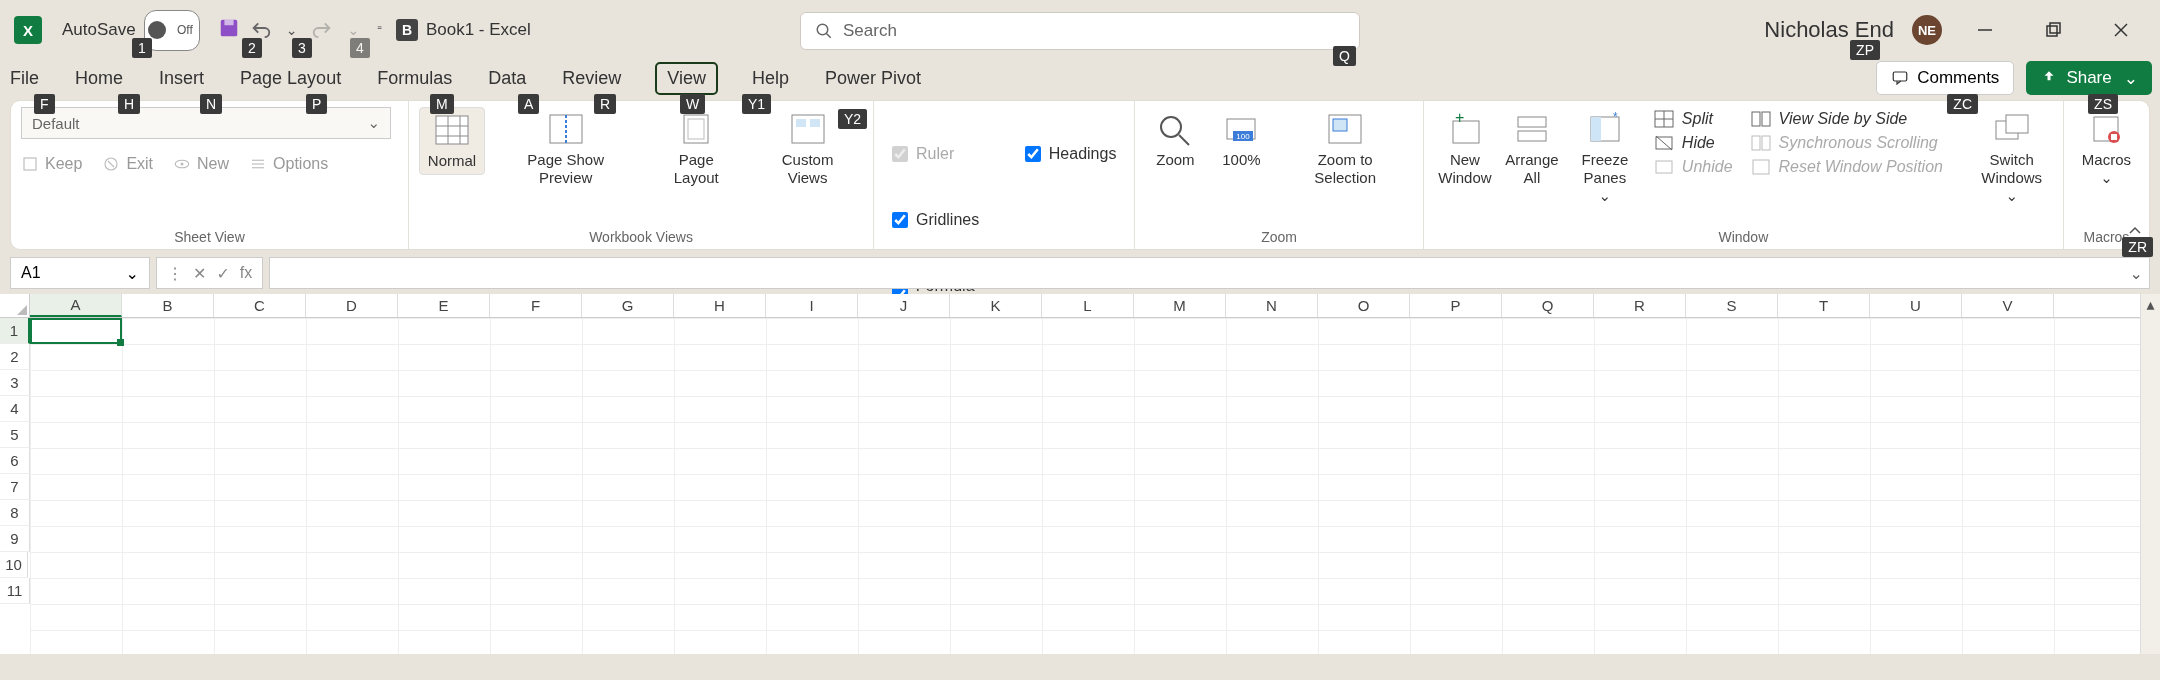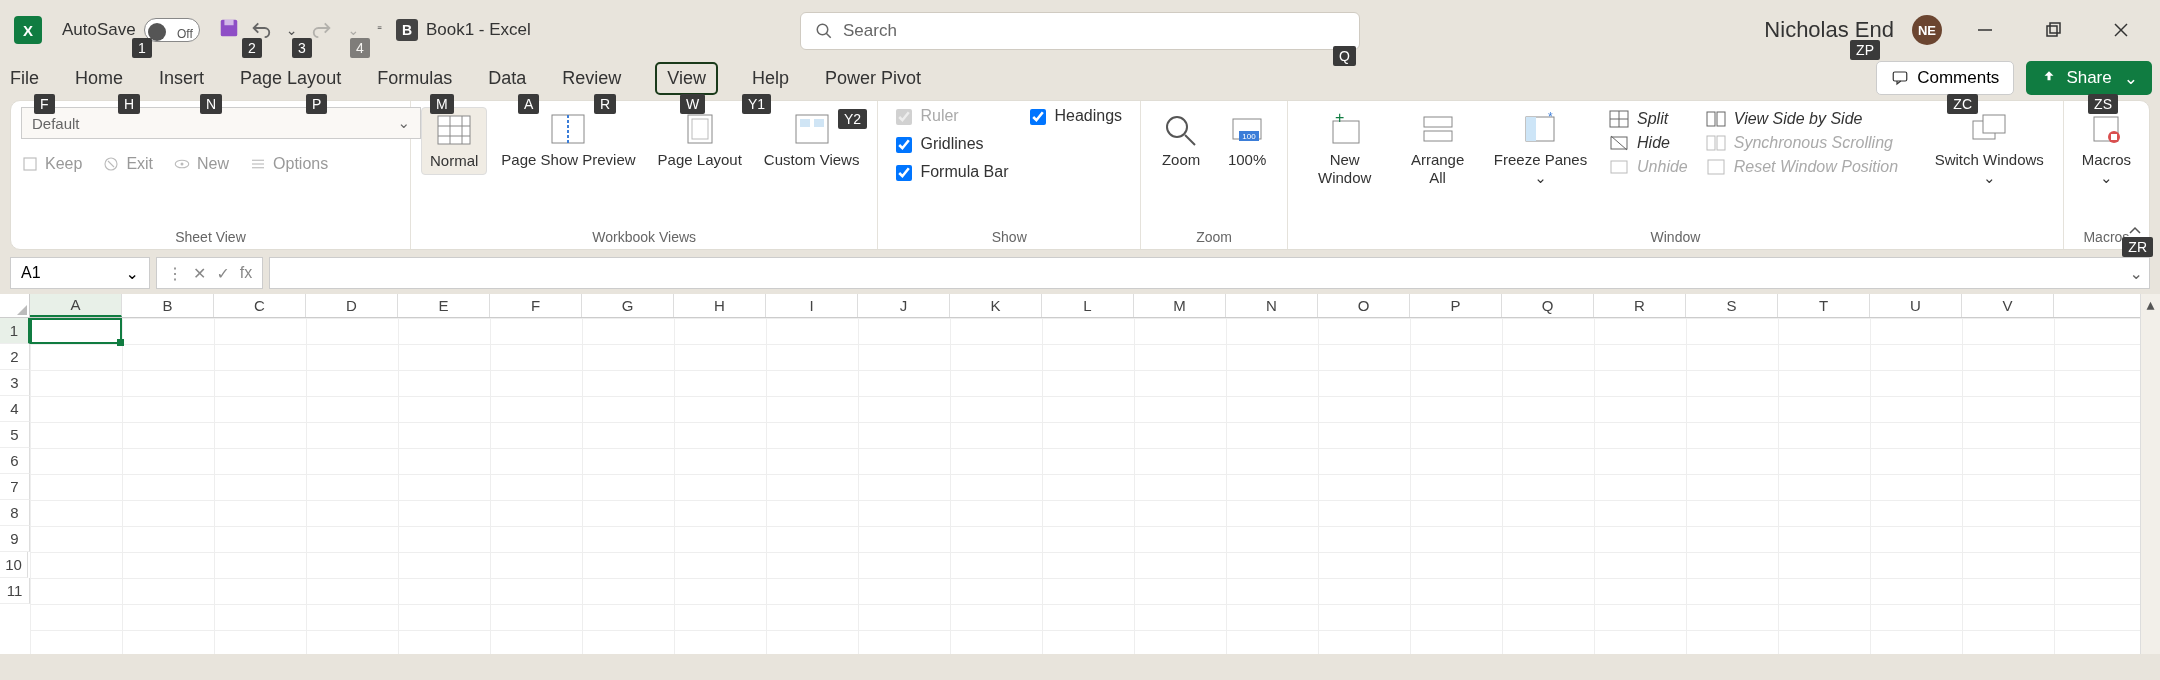--- a/index.html
+++ b/index.html
@@ -2,21 +2,21 @@
 <html><head>
 <meta charset="utf-8">
 <style>
   * { box-sizing: border-box; margin: 0; padding: 0; font-family: "Segoe UI", sans-serif; }
   body { background: #e8e4dc; width: 2160px; height: 680px; overflow: hidden; position: relative; }
   
   
   .titlebar { height: 60px; display: flex; align-items: center; padding: 0 14px; position: relative; }
   .app-icon { width: 28px; height: 28px; background: #107c41; color: #fff; border-radius: 4px; display: flex; align-items: center; justify-content: center; font-weight: 700; font-size: 15px; }
   .autosave { display: flex; align-items: center; margin-left: 20px; gap: 8px; font-size: 17px; color: #333; }
-  .toggle { width: 56px; height: 24px; border-radius: 12px; border: 1px solid #888; background: #fff; position: relative; display: flex; align-items: flex-end; }
+  .toggle { width: 56px; height: 41px; border-radius: 12px; border: 1px solid #888; background: #fff; position: relative; display: flex; align-items: center; }
   .toggle-knob { width: 18px; height: 18px; border-radius: 50%; background: #555; margin-left: 3px; }
   .toggle-off { font-size: 12px; position: absolute; right: 6px; color: #555; }
   .qat { display: flex; align-items: center; gap: 10px; margin-left: 18px; }
   .qat-btn svg { width: 22px; height: 22px; }
   .qat-sep { font-size: 14px; color: #555; margin: 0 4px; }
   .book-badge { background:#444;color:#fff;border-radius:3px;width:22px;height:22px;display:flex;align-items:center;justify-content:center;font-size:14px;font-weight:600;margin-left:10px;}
   .doc-title { margin-left: 8px; font-size: 17px; color: #333; }
   
   .search-wrap { position:absolute; left:50%; transform:translateX(-50%); top:12px; width:560px;}
   .search { width:100%; height:38px; background:#fff; border:1px solid #d0cbc2; border-radius:6px; display:flex; align-items:center; padding:0 14px; gap:10px; color:#666; font-size:17px;}
@@ -38,30 +38,30 @@
   .comments-btn { background:#fff; border:1px solid #ccc; border-radius:5px; padding:6px 14px; display:flex; align-items:center; gap:8px; font-size:17px;}
   .share-btn { background:#107c41; color:#fff; border-radius:5px; padding:6px 14px; display:flex; align-items:center; gap:8px; font-size:17px;}
   .share-btn .chev { margin-left:4px; }
   
   
   .ribbon { background:#fff; border-radius:10px; margin:4px 10px 0 10px; height:150px; display:flex; position:relative; border:1px solid #e0ddd5;}
   .group { border-right:1px solid #e5e2db; display:flex; flex-direction:column; padding:6px 10px 2px 10px; }
   .group-body { flex:1; display:flex; align-items:flex-start; gap:6px; }
   .group-label { text-align:center; font-size:14px; color:#666; padding:2px 0;}
   
-  .sheet-view-box { width:400px; height:32px; border:1px solid #ccc; background:#faf8f5; display:flex; align-items:center; padding:0 10px; color:#666; font-size:15px; justify-content:space-between;}
+  .sheet-view-box { width:370px; height:32px; border:1px solid #ccc; background:#faf8f5; display:flex; align-items:center; padding:0 10px; color:#666; font-size:15px; justify-content:space-between;}
   .sheet-view-btns { display:flex; gap:20px; margin-top:10px; color:#999; font-size:16px; align-items:center;}
   .sv-btn { display:flex; align-items:center; gap:6px; }
   
   .big-btn { display:flex; flex-direction:column; align-items:center; gap:4px; padding:4px 8px; font-size:15px; color:#333; text-align:center; line-height:1.2; min-width:60px;}
   .big-btn.active { background:#f0ece4; border:1px solid #ddd; border-radius:4px;}
   .big-btn svg { width:40px; height:36px; }
   
   .chk-col { display:flex; flex-direction:column; gap:10px; justify-content:center; padding:0 8px;}
-  .chk { display:flex; align-items:flex-end; gap:8px; font-size:16px; color:#333;}
+  .chk { display:flex; align-items:center; gap:8px; font-size:16px; color:#333;margin-top:38px;}
   .chk.disabled { color:#aaa; }
   .chk input { width:16px; height:16px; }
   
   .small-row { display:flex; align-items:center; gap:8px; font-size:16px; color:#333; padding:3px 6px;}
   .small-row.disabled { color:#aaa; }
   .small-row svg { width:20px; height:18px; }
   .win-col { display:flex; flex-direction:column; gap:0; justify-content:center;font-style:italic;}
   
   .collapse-btn { position:absolute; right:6px; bottom:6px; }
   
@@ -328,20 +328,27 @@
           </svg>
         <span>Zoom</span>
       </div>
       <div class="big-btn">
         <svg viewBox="0 0 40 36">
             <rect x="6" y="8" width="28" height="20" fill="#fff" stroke="#888"></rect>
             <rect x="12" y="20" width="20" height="10" fill="#3b7dd8"></rect>
             <text x="22" y="28" font-size="8" fill="#fff" text-anchor="middle">100</text>
           </svg>
         <span>100%</span>
+      </div>
+      <div class="big-btn">
+        <svg viewBox="0 0 40 36">
+            <rect x="4" y="4" width="32" height="28" fill="#fff" stroke="#888"></rect>
+            <rect x="8" y="8" width="14" height="12" fill="#d0e5f5" stroke="#3b7dd8"></rect>
+          </svg>
+        <span>Zoom to Selection</span>
       </div>
     </div>
     <div class="group-label">Zoom</div>
   </div>
 
   <div class="group" style="flex:1">
     <div class="group-body">
       <div class="big-btn">
         <svg viewBox="0 0 40 36">
             <rect x="8" y="10" width="26" height="22" fill="#fff" stroke="#888"></rect>

